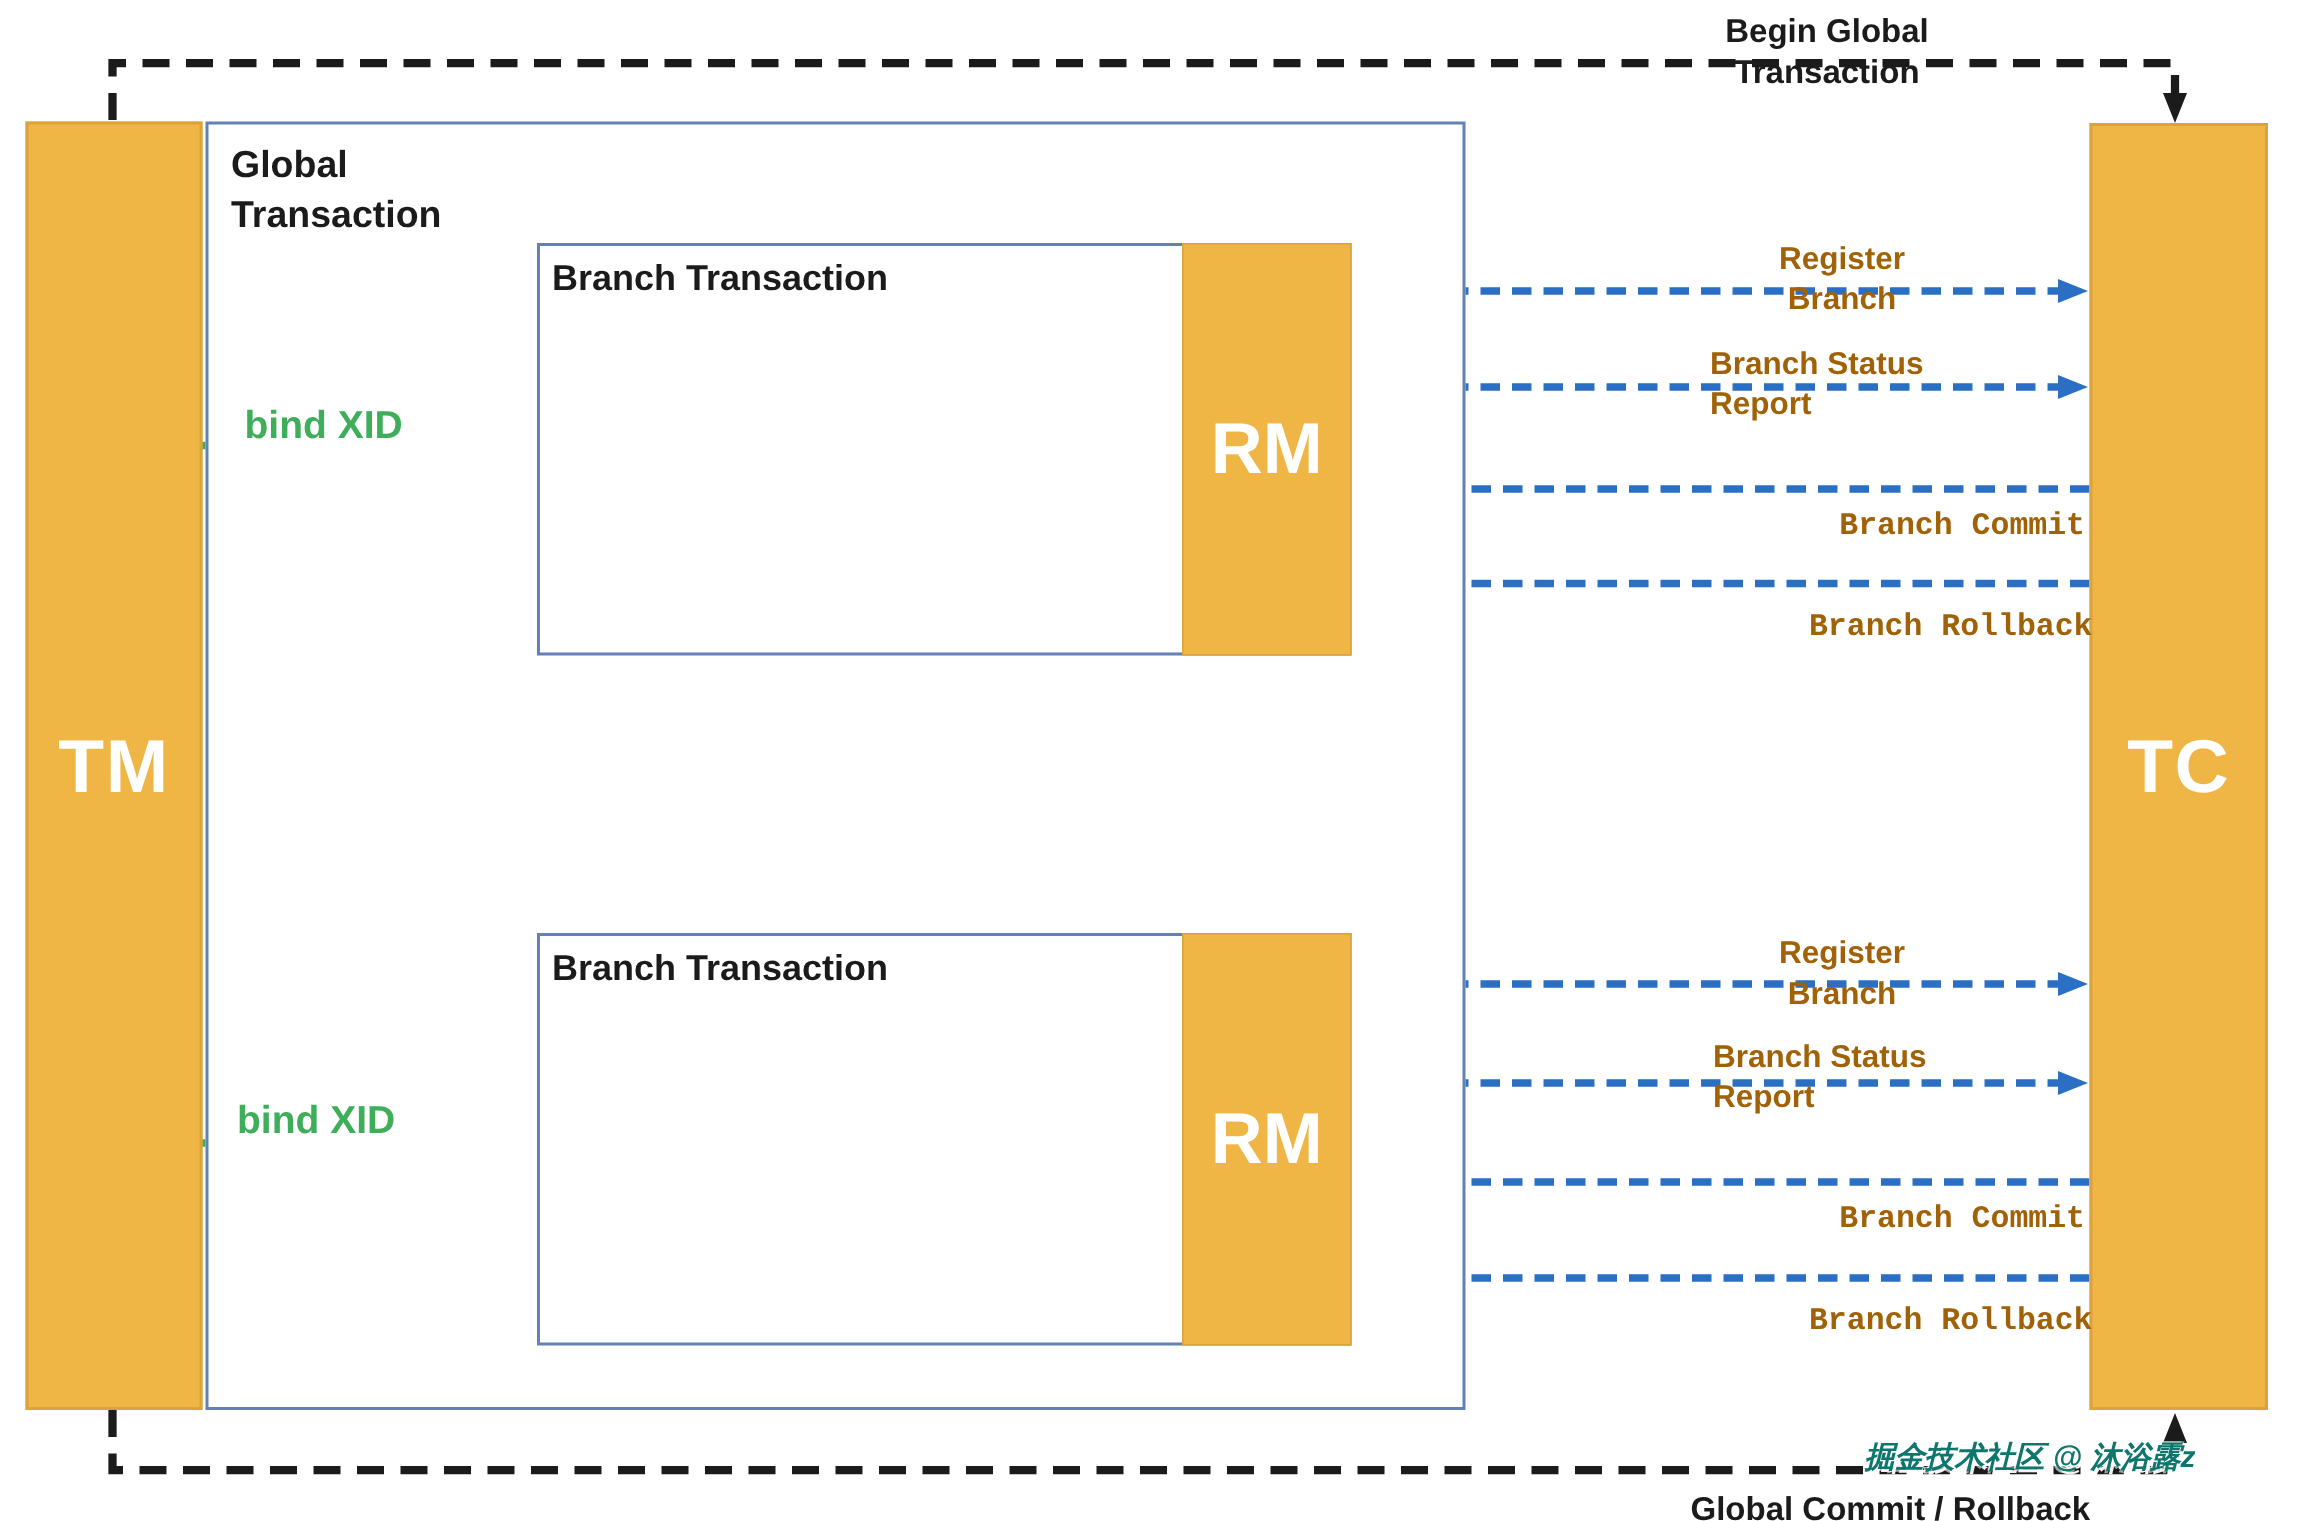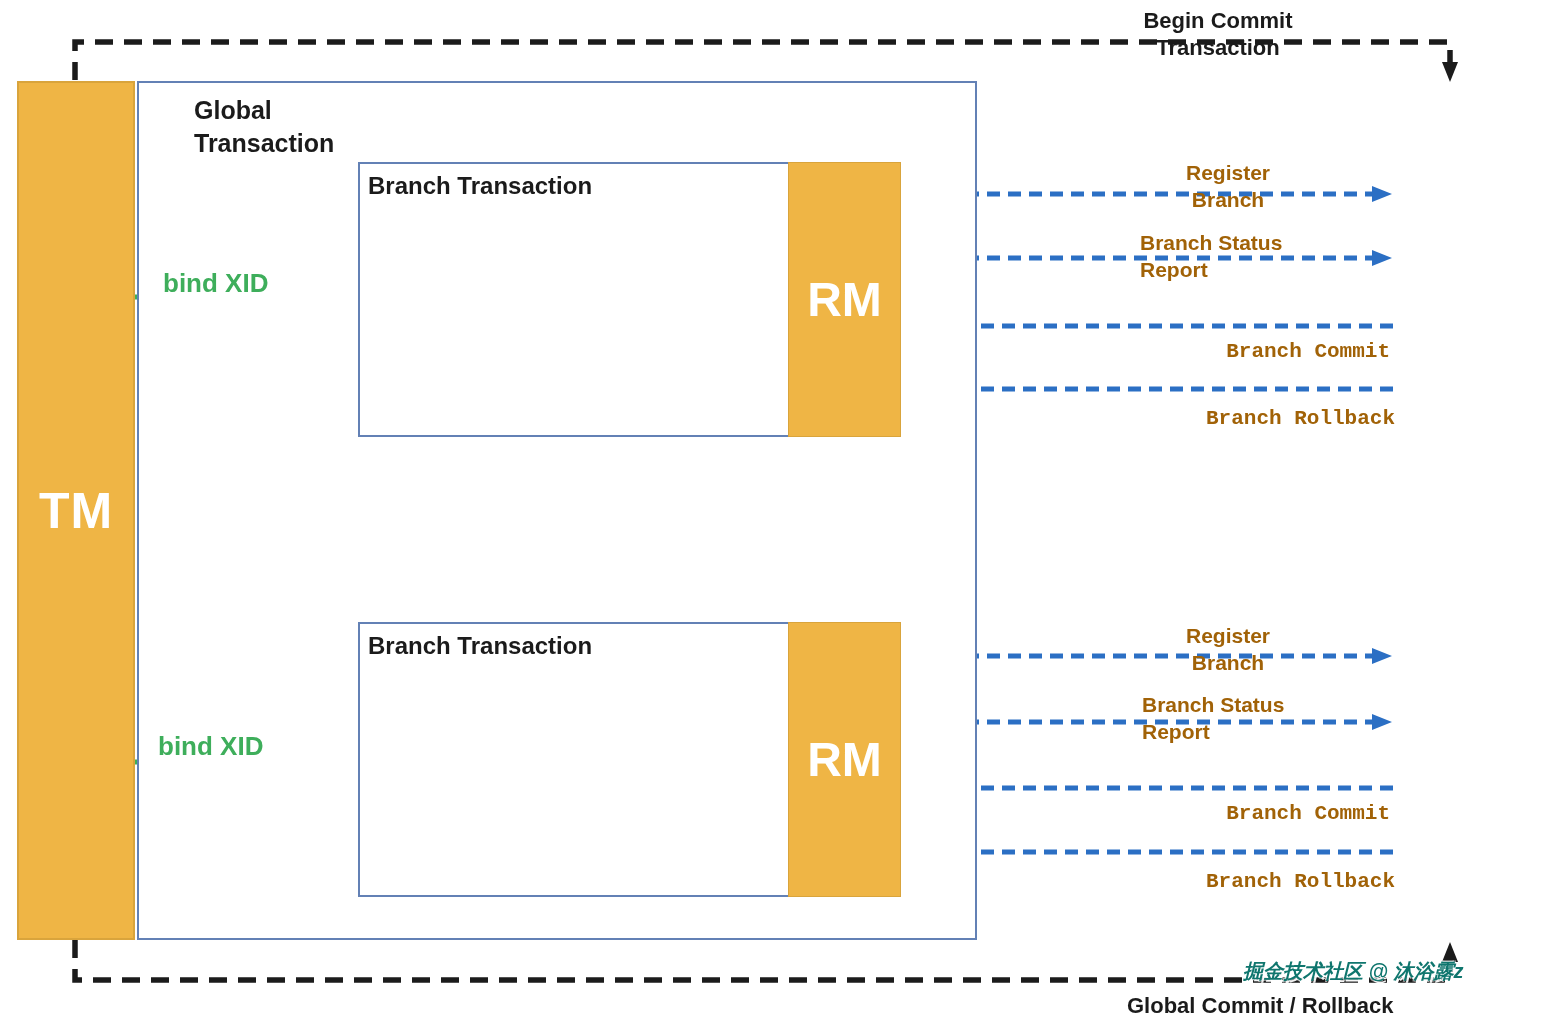--- a/index.html
+++ b/index.html
@@ -15,21 +15,21 @@
   .node-label{color:#ffffff;font-size:50px;letter-spacing:1px;}
   .blue-box{border:2px solid #6381B5;box-sizing:border-box;background:#ffffff;}
   .branch-box{border:2px solid #6381B5;box-sizing:border-box;background:#ffffff;}
   .branch-title{position:absolute;left:8px;top:8px;font-size:24px;color:#1B1B1B;white-space:nowrap;}
   .rm-zone{
     position:absolute;top:-2px;right:-2px;bottom:-2px;width:113px;
     background:#EFB545;border:1px solid #D9A43C;box-sizing:border-box;
     display:flex;align-items:center;justify-content:center;
   }
   .rm-label{color:#ffffff;font-size:48px;}
-  .gt-title{font-size:25px;line-height:33px;color:#1B1B1B;margin-left:40px;}
+  .gt-title{font-size:25px;line-height:33px;color:#1B1B1B;}
   .lbl-blue{color:#a16207;font-size:21px;line-height:27px;}
   .lbl-green{color:#3EAE5B;font-size:26px;white-space:nowrap;}
   .lbl-black{color:#1B1B1B;font-size:22px;line-height:27px;}
   .center{text-align:center;}
   .right{text-align:right;font-family:Liberation Mono, monospace;}
   .nowrap{white-space:nowrap;}
   .watermark{
     color:#0f766e;font-size:20px;white-space:nowrap;
     text-shadow:2px 2px 0 rgba(255,255,255,.95),-1px -1px 0 rgba(255,255,255,.75),
                 1px -1px 0 rgba(255,255,255,.6),-1px 1px 0 rgba(255,255,255,.6);
@@ -70,40 +70,43 @@
     <path d="M903,656 L1372,656" fill="none" stroke="#2B6FC4" stroke-width="5" stroke-dasharray="13 8" marker-end="url(#arrB)"></path>
     <path d="M903,722 L1372,722" fill="none" stroke="#2B6FC4" stroke-width="5" stroke-dasharray="13 8" marker-end="url(#arrB)"></path>
     <path d="M1393,788 L923,788" fill="none" stroke="#2B6FC4" stroke-width="5" stroke-dasharray="13 8" marker-end="url(#arrB)"></path>
     <path d="M1393,852 L923,852" fill="none" stroke="#2B6FC4" stroke-width="5" stroke-dasharray="13 8" marker-end="url(#arrB)"></path>
   </svg>
 
   <div class="abs node-yellow" style="left:17px;top:81px;width:118px;height:859px;">
     <span class="node-label">TM</span>
   </div>
 
+  <div class="abs node-yellow" style="left:1393px;top:82px;width:119px;height:858px;">
+    <span class="node-label">TC</span>
+  </div>
 
   <div class="abs blue-box" style="left:137px;top:81px;width:840px;height:859px;">
     <div class="abs gt-title" style="left:15px;top:11px;width:175px;">Global Transaction</div>
   </div>
 
   <div class="abs branch-box" style="left:358px;top:162px;width:543px;height:275px;">
     <div class="branch-title">Branch Transaction</div>
     <div class="rm-zone">
       <span class="rm-label">RM</span>
     </div>
   </div>
 
   <div class="abs branch-box" style="left:358px;top:622px;width:543px;height:275px;">
     <div class="branch-title">Branch Transaction</div>
     <div class="rm-zone">
       <span class="rm-label">RM</span>
     </div>
   </div>
 
-  <div class="abs lbl-black center" style="left:1123px;top:7px;width:190px;">Begin Commit Transaction</div>
+  <div class="abs lbl-black center" style="left:1123px;top:7px;width:190px;">Begin Global Transaction</div>
   <div class="abs lbl-black nowrap" style="left:1127px;top:992px;">Global Commit / Rollback</div>
 
   <div class="abs lbl-green" style="left:163px;top:268px;">bind XID</div>
   <div class="abs lbl-green" style="left:158px;top:731px;">bind XID</div>
 
   <div class="abs lbl-blue center" style="left:1168px;top:159px;width:120px;">Register Branch</div>
   <div class="abs lbl-blue" style="left:1140px;top:229px;width:160px;">Branch Status Report</div>
   <div class="abs lbl-blue right nowrap" style="left:1190px;top:338px;width:200px;">Branch Commit</div>
   <div class="abs lbl-blue right nowrap" style="left:1190px;top:405px;width:205px;">Branch Rollback</div>
 

